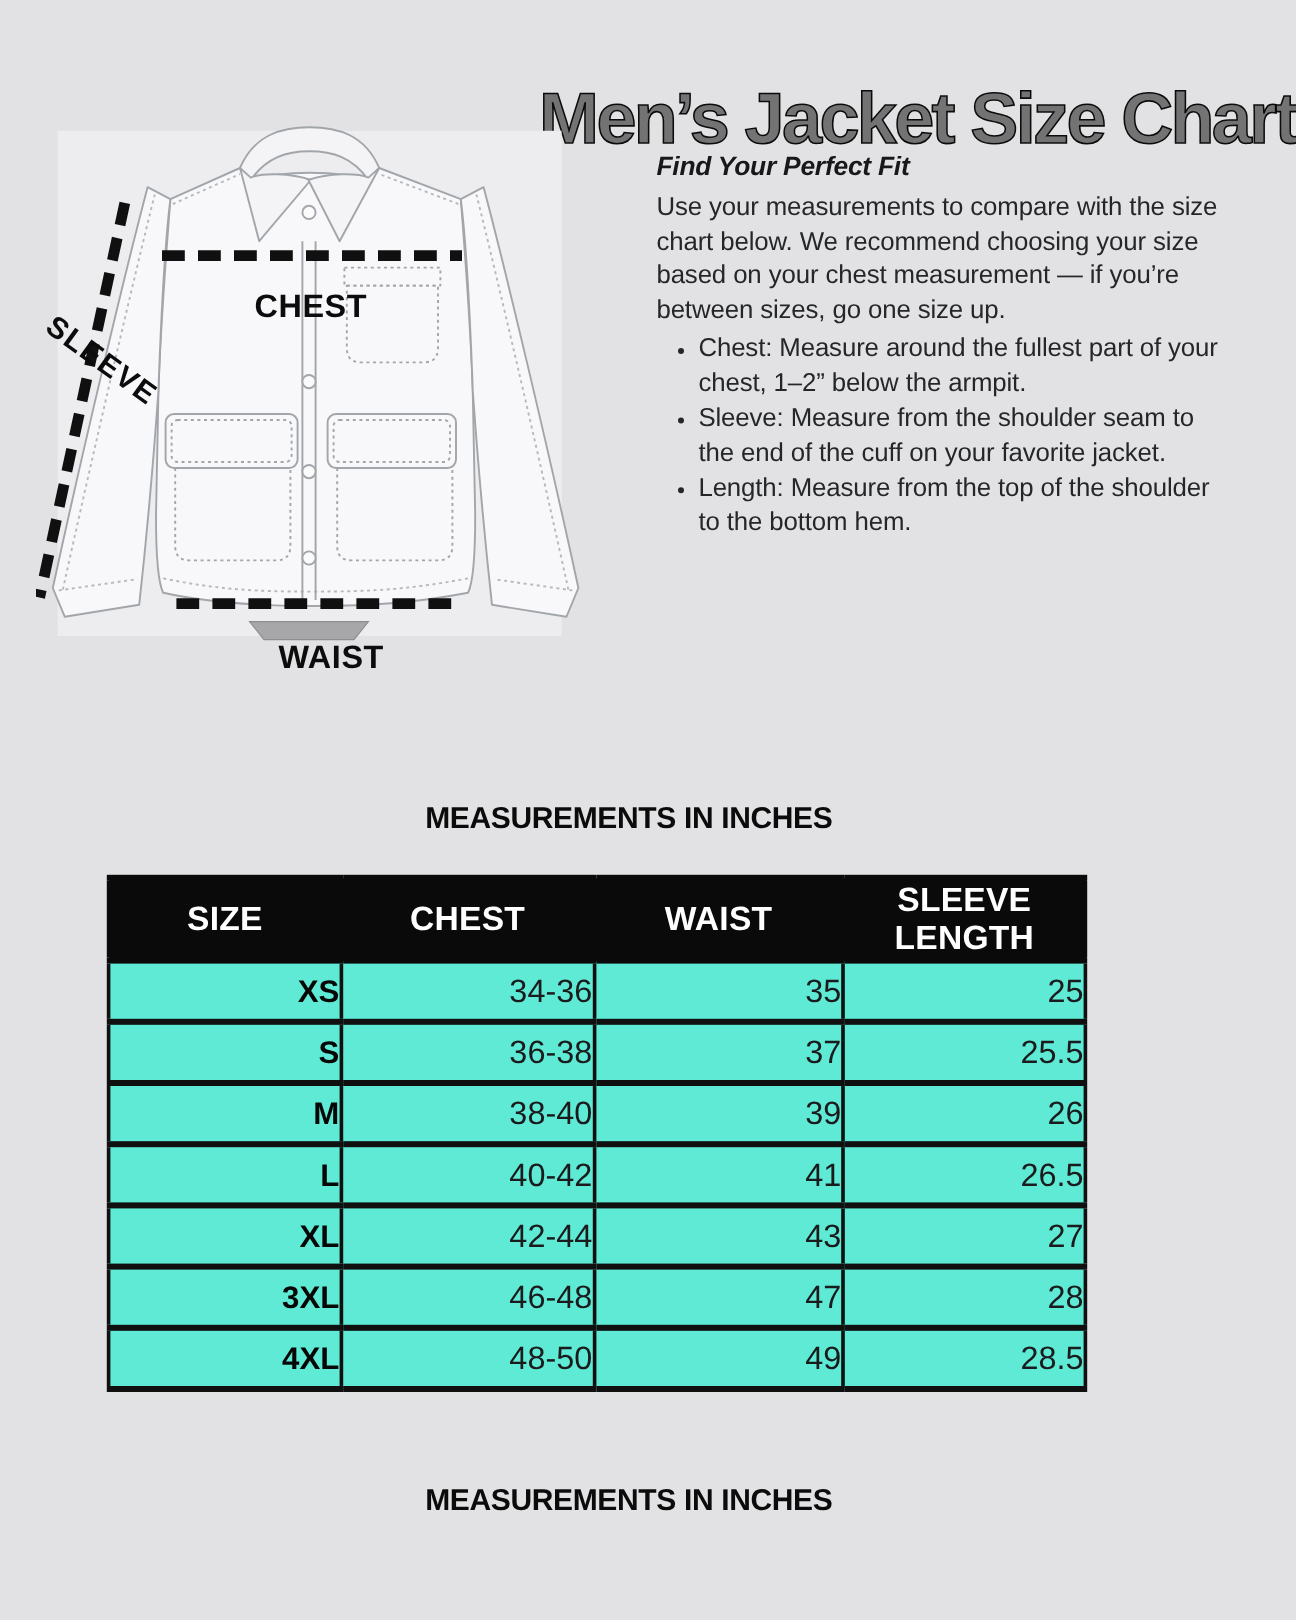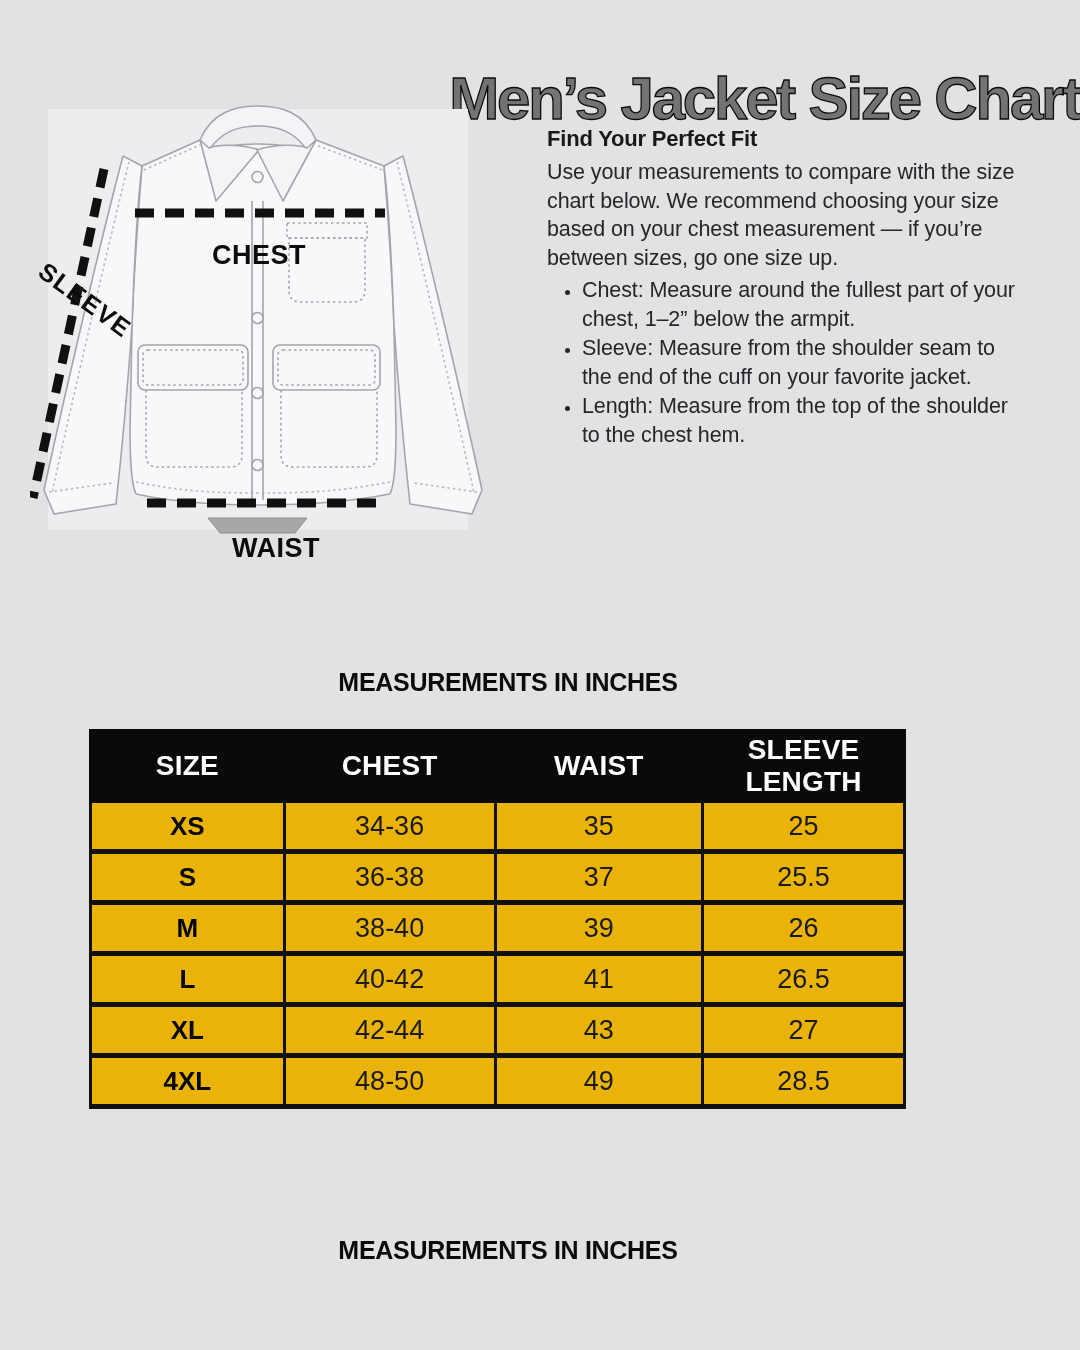--- a/index.html
+++ b/index.html
@@ -27,59 +27,60 @@
   .jacket-wrap svg { display:block; width:100%; height:100%; }
   .svg-label {
     font-family:"Liberation Sans", sans-serif;
     font-weight:bold; fill:#0c0c0c;
   }
 
   
   .intro-col { position:absolute; left:547px; top:126px; width:472px; }
   .intro-heading, .howto-heading {
     font-size:22px; font-weight:bold; color:#18181a;
-    margin:0 0 6px 0; letter-spacing:-0.2px;
+    margin:0 0 6px 0; letter-spacing:-0.2px;font-style:italic;
   }
   .intro-body {
     margin:0; font-size:21.5px; line-height:28.5px; color:#242628;
     letter-spacing:-0.1px;
   }
   .howto-heading { margin-top:28px; }
   .howto-list {
     margin:4px 0 0 0; padding-left:35px;
     font-size:21.5px; line-height:28.5px; color:#242628;
     letter-spacing:-0.1px;
   }
   .howto-list li { margin:1px 0 1px 0; }
   .howto-list li::marker { font-size:18px; }
 
   
   .section-heading {
     position:absolute; left:0; width:1016px;
     text-align:center;
     font-size:25px; font-weight:bold; color:#0b0b0b;
     letter-spacing:-0.3px;
+    padding-left:16px;
   }
   .section-heading.top { top:668px; }
   .section-heading.bottom { top:1236px; }
 
   
   .size-table {
     position:absolute; left:89px; top:729px; width:817px;
     border-collapse:collapse; table-layout:fixed;
   }
   .size-table th {
     background:#0a0a0a; color:#ffffff;
     font-size:28px; font-weight:bold; letter-spacing:0.2px;
     height:48px; padding:0;
     border:5px solid #0a0a0a; border-left-width:3px; border-right-width:3px;
   }
   .size-table td {
-    background:#eab308;
-    height:46px; padding:0; text-align:center; vertical-align:middle;
+    background:#5eead4;
+    height:46px; padding:0; text-align:right; vertical-align:middle;
     font-size:27px; color:#1b1b1d;
     border:5px solid #101010; border-left-width:3px; border-right-width:3px;
   }
   .size-table td.size-cell { font-weight:bold; color:#070707; font-size:26px; }
 </style>
 </head>
 <body>
 
 <h1 class="page-title">Men’s Jacket Size Chart</h1>
 
@@ -150,21 +151,21 @@
     <text class="svg-label" x="246" y="457" font-size="27" text-anchor="middle" letter-spacing="0.5">WAIST</text>
   </svg>
 </div>
 
 <div class="intro-col">
   <p class="intro-heading">Find Your Perfect Fit</p>
   <p class="intro-body">Use your measurements to compare with the size chart below. We recommend choosing your size based on your chest measurement — if you’re between sizes, go one size up.</p>
   <ul class="howto-list">
     <li>Chest: Measure around the fullest part of your chest, 1–2” below the armpit.</li>
     <li>Sleeve: Measure from the shoulder seam to the end of the cuff on your favorite jacket.</li>
-    <li>Length: Measure from the top of the shoulder to the chest hem.</li>
+    <li>Length: Measure from the top of the shoulder to the bottom hem.</li>
   </ul>
 </div>
 
 <div class="section-heading top">MEASUREMENTS IN INCHES</div>
 
 <table class="size-table">
   <colgroup>
     <col style="width:23.8%">
       <col style="width:25.9%">
       <col style="width:25.5%">
@@ -203,20 +204,26 @@
       <td>41</td>
       <td>26.5</td>
     </tr>
     <tr>
       <td class="size-cell">XL</td>
       <td>42-44</td>
       <td>43</td>
       <td>27</td>
     </tr>
     <tr>
+      <td class="size-cell">3XL</td>
+      <td>46-48</td>
+      <td>47</td>
+      <td>28</td>
+    </tr>
+    <tr>
       <td class="size-cell">4XL</td>
       <td>48-50</td>
       <td>49</td>
       <td>28.5</td>
     </tr>
   </tbody>
 </table>
 
 <div class="section-heading bottom">MEASUREMENTS IN INCHES</div>
 

